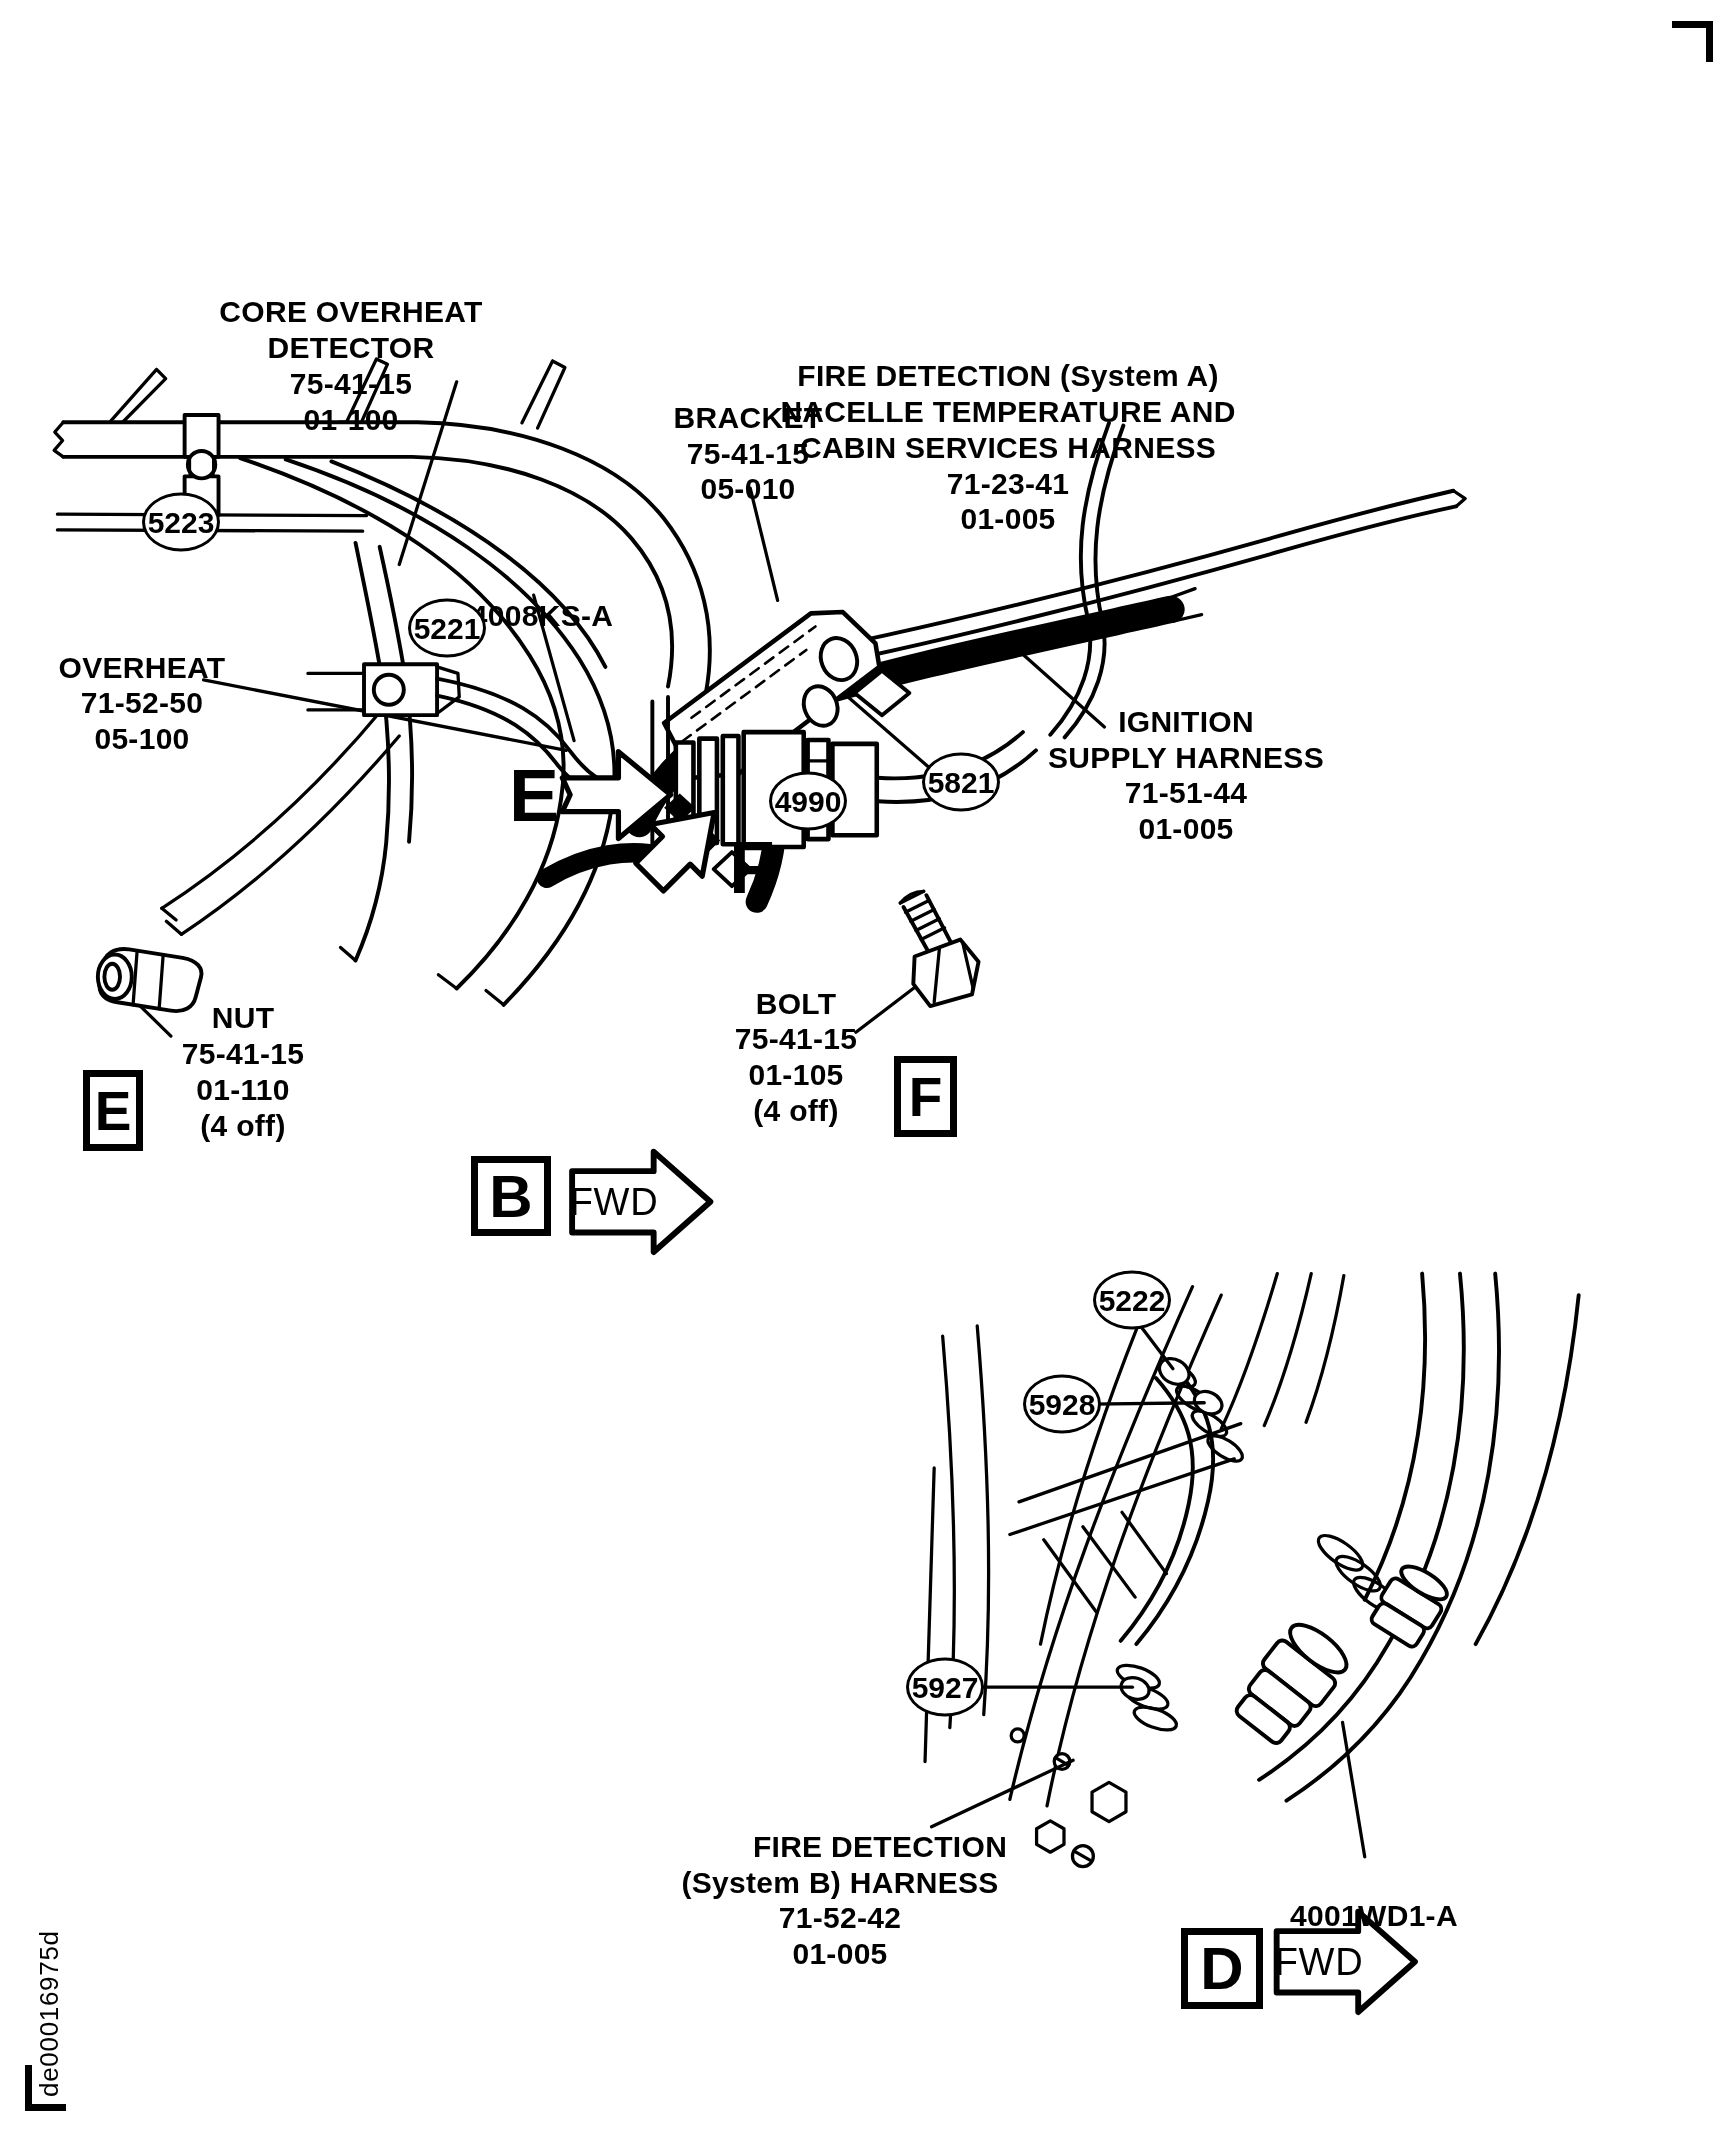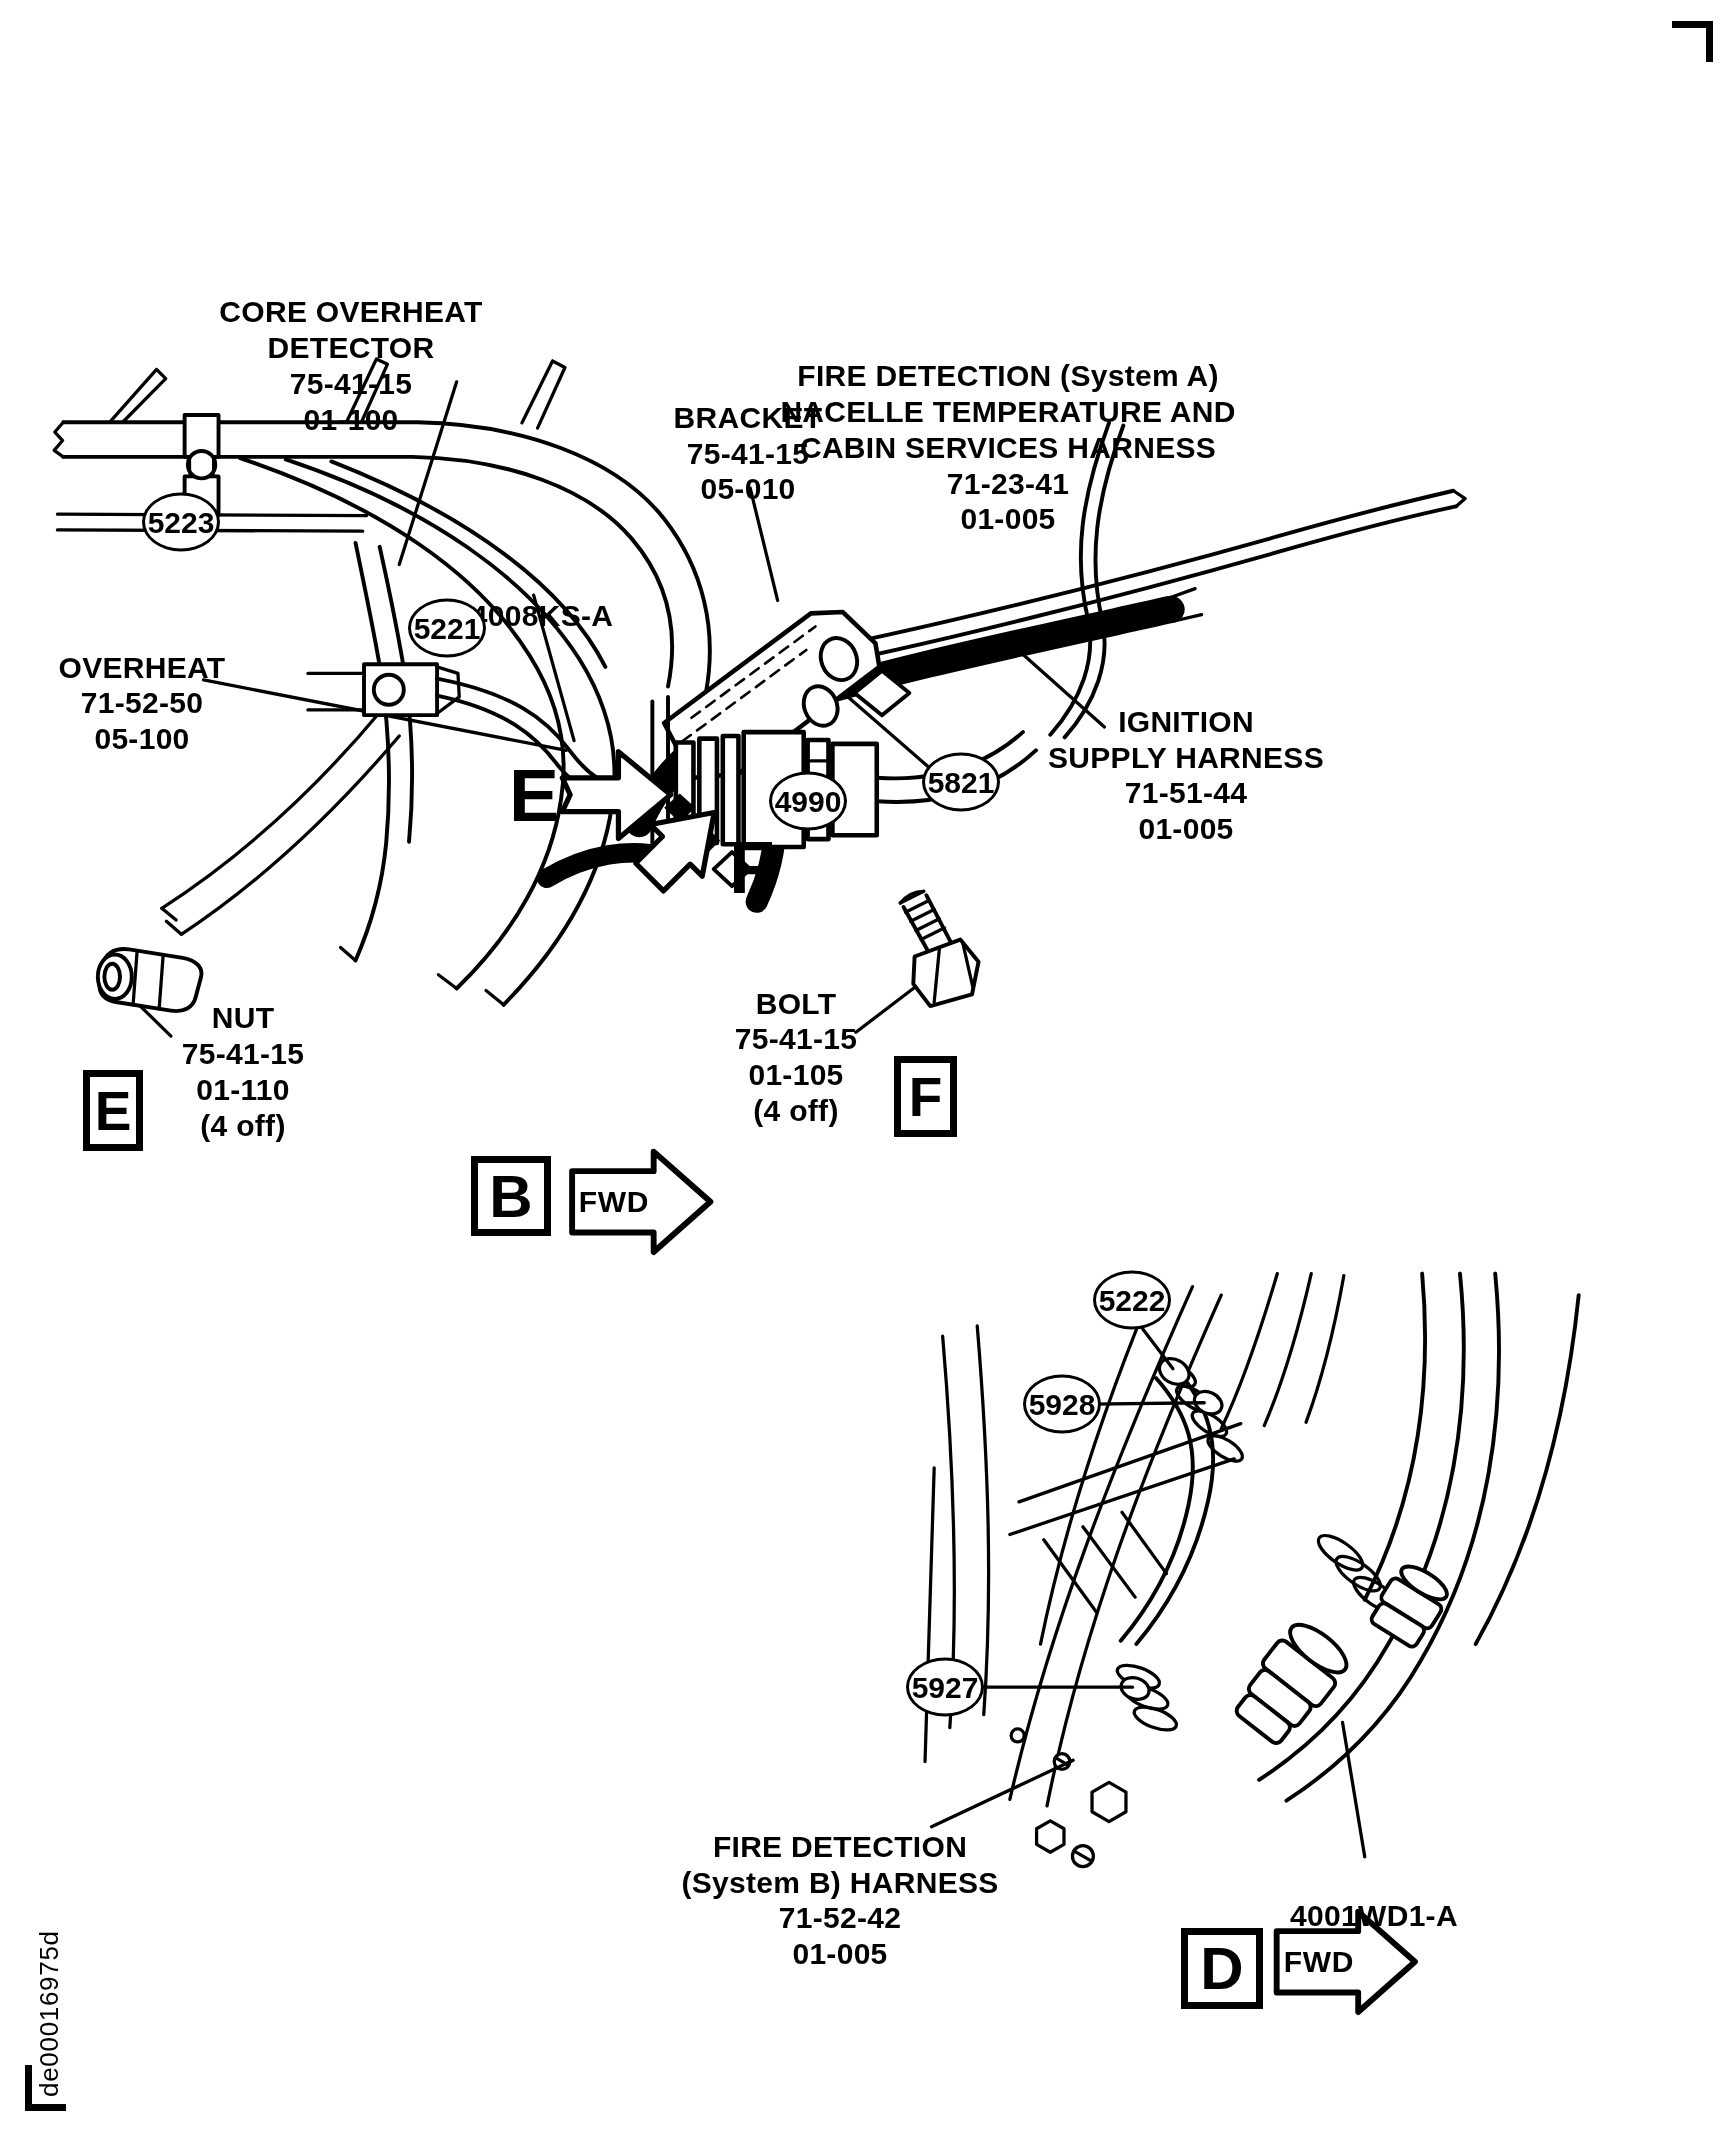--- a/index.html
+++ b/index.html
@@ -6,21 +6,21 @@
   body{width:1732px;height:2129px;position:relative;font-family:"Liberation Sans",sans-serif;color:#000;}
   .art{position:absolute;left:0;top:0;}
   .lbl{position:absolute;transform:translateX(-50%);font-size:30px;font-weight:700;line-height:1;white-space:nowrap;letter-spacing:0.3px;}
   .pid{position:absolute;transform:translateX(-50%);font-size:30px;font-weight:700;white-space:nowrap;letter-spacing:0.3px;margin-top:36px;}
   .balloon{position:absolute;width:78px;height:59px;border:3.3px solid #000;border-radius:50%;background:#fff;
            display:flex;align-items:center;justify-content:center;font-size:30px;font-weight:700;
            transform:translate(-50%,-50%);box-sizing:border-box;}
   .viewbox{position:absolute;border:7.2px solid #000;background:#fff;display:flex;align-items:center;justify-content:center;
            font-weight:700;font-size:60px;box-sizing:border-box;}
   .detail-letter{position:absolute;font-size:75px;font-weight:700;transform:translate(-50%,-50%);}
-  .fwd-label{position:absolute;font-size:30px;font-weight:700;letter-spacing:0.7px;transform:translate(-50%,-50%);}
+  .fwd-label{position:absolute;font-size:38px;font-weight:400;letter-spacing:0.7px;transform:translate(-50%,-50%);}
   .corner-tr{position:absolute;left:1672px;top:21px;width:34px;height:34px;border-top:7.8px solid #000;border-right:7.8px solid #000;}
   .corner-bl{position:absolute;left:25px;top:2065px;width:34px;height:39px;border-left:7.8px solid #000;border-bottom:7.8px solid #000;}
   .vert-code{position:absolute;left:34px;top:2097px;transform-origin:0 0;transform:rotate(-90deg);
              font-size:26px;font-weight:400;white-space:nowrap;letter-spacing:0.7px;}
 </style>
 </head>
 <body>
 
 <svg class="art" width="1732" height="2129" viewBox="0 0 2655 3263">
   <g stroke="#000" fill="none" stroke-width="6" stroke-linecap="round" stroke-linejoin="round">
@@ -260,21 +260,21 @@
 <div class="balloon" style="left:808px;top:801px">4990</div>
 <div class="balloon" style="left:961px;top:782px">5821</div>
 
 <div class="detail-letter" style="left:534px;top:795px">E</div>
 <div class="detail-letter" style="left:752px;top:867px">F</div>
 <div class="viewbox" style="left:83px;top:1070px;width:60px;height:81px;font-size:55px">E</div>
 <div class="viewbox" style="left:894px;top:1056px;width:63px;height:81px;font-size:55px">F</div>
 <div class="viewbox" style="left:471px;top:1156px;width:80px;height:80px">B</div>
 <div class="fwd-label" style="left:614px;top:1202px">FWD</div>
 
-<div class="lbl" style="left:840px;top:1832px">FIRE DETECTION</div>
+<div class="lbl" style="left:880px;top:1832px">FIRE DETECTION</div>
 <div class="lbl" style="left:840px;top:1868px">(System B) HARNESS</div>
 <div class="lbl" style="left:840px;top:1903px">71-52-42</div>
 <div class="lbl" style="left:840px;top:1939px">01-005</div>
 
 <div class="pid" style="left:1374px;top:1863px">4001WD1-A</div>
 
 <div class="balloon" style="left:1132px;top:1300px">5222</div>
 <div class="balloon" style="left:1062px;top:1404px">5928</div>
 <div class="balloon" style="left:945px;top:1687px">5927</div>
 

